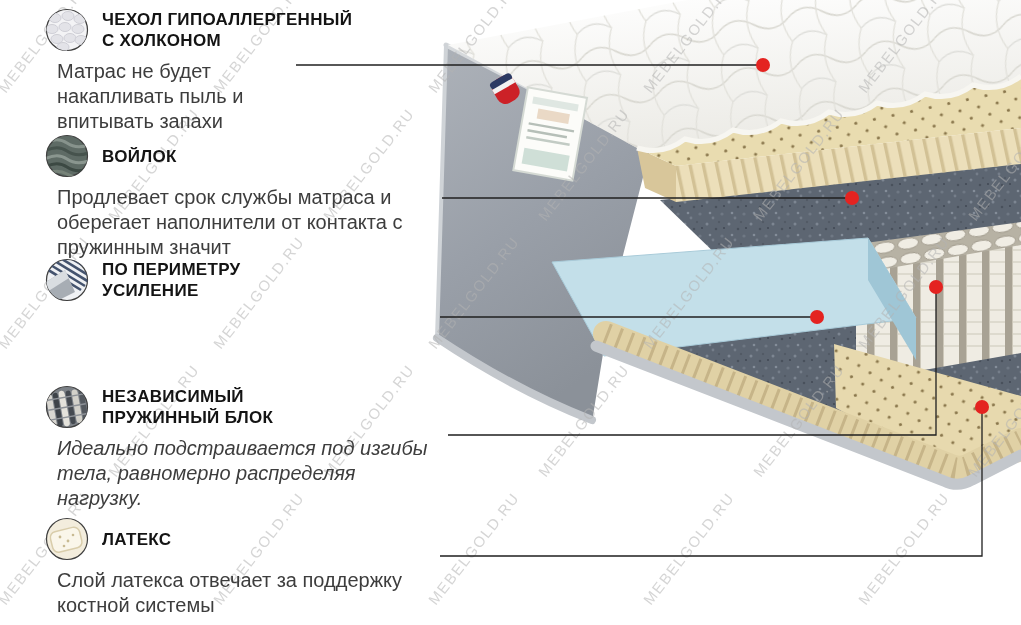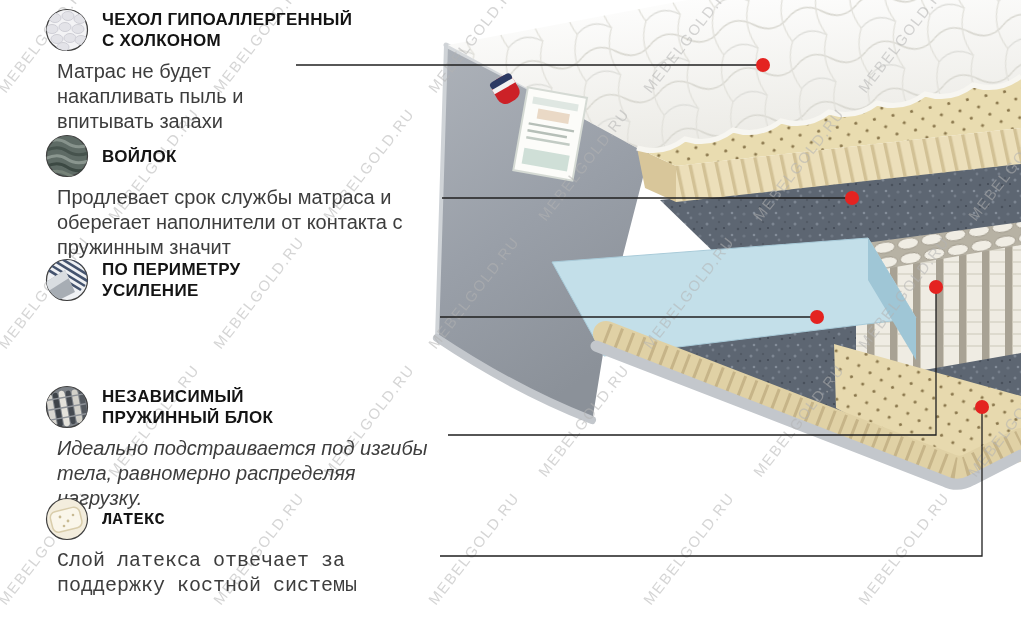--- a/index.html
+++ b/index.html
@@ -9,21 +9,21 @@
   
   .section{position:absolute;left:45px;width:420px;}
   .head{display:flex;align-items:center;gap:13px;height:44px;}
   .icon{width:44px;height:44px;flex:0 0 44px;}
   .title{font-size:17px;font-weight:700;color:#141414;line-height:21px;letter-spacing:.3px;text-transform:uppercase;}
   .desc{margin:7px 0 0 12px;font-size:20px;color:#3d3d3d;line-height:25px;}
   .s1{top:8px;}   .s1 .desc{max-width:240px;}
   .s2{top:134px;} .s2 .desc{max-width:380px;}
   .s3{top:258px;} .s3 .desc{max-width:370px;}
   .s4{top:385px;} .s4 .desc{max-width:372px;font-style:italic;}
-  .s5{top:497px;font-family:Liberation Mono, monospace;} .s5 .desc{max-width:372px;}
+  .s5{top:517px;} .s5 .desc{max-width:372px;}
 
   
   #wm-layer{position:absolute;left:0;top:0;width:1021px;height:625px;pointer-events:none;}
   .wm{position:absolute;font-size:15px;color:rgba(178,178,178,.55);letter-spacing:1.5px;
       transform:rotate(-52deg);white-space:nowrap;font-weight:400;}
   #mattress-svg,#callout-svg{position:absolute;left:0;top:0;}
   #callout-svg{z-index:5;}
   #wm-layer{z-index:4;}
   .section{z-index:6;}
 </style>

